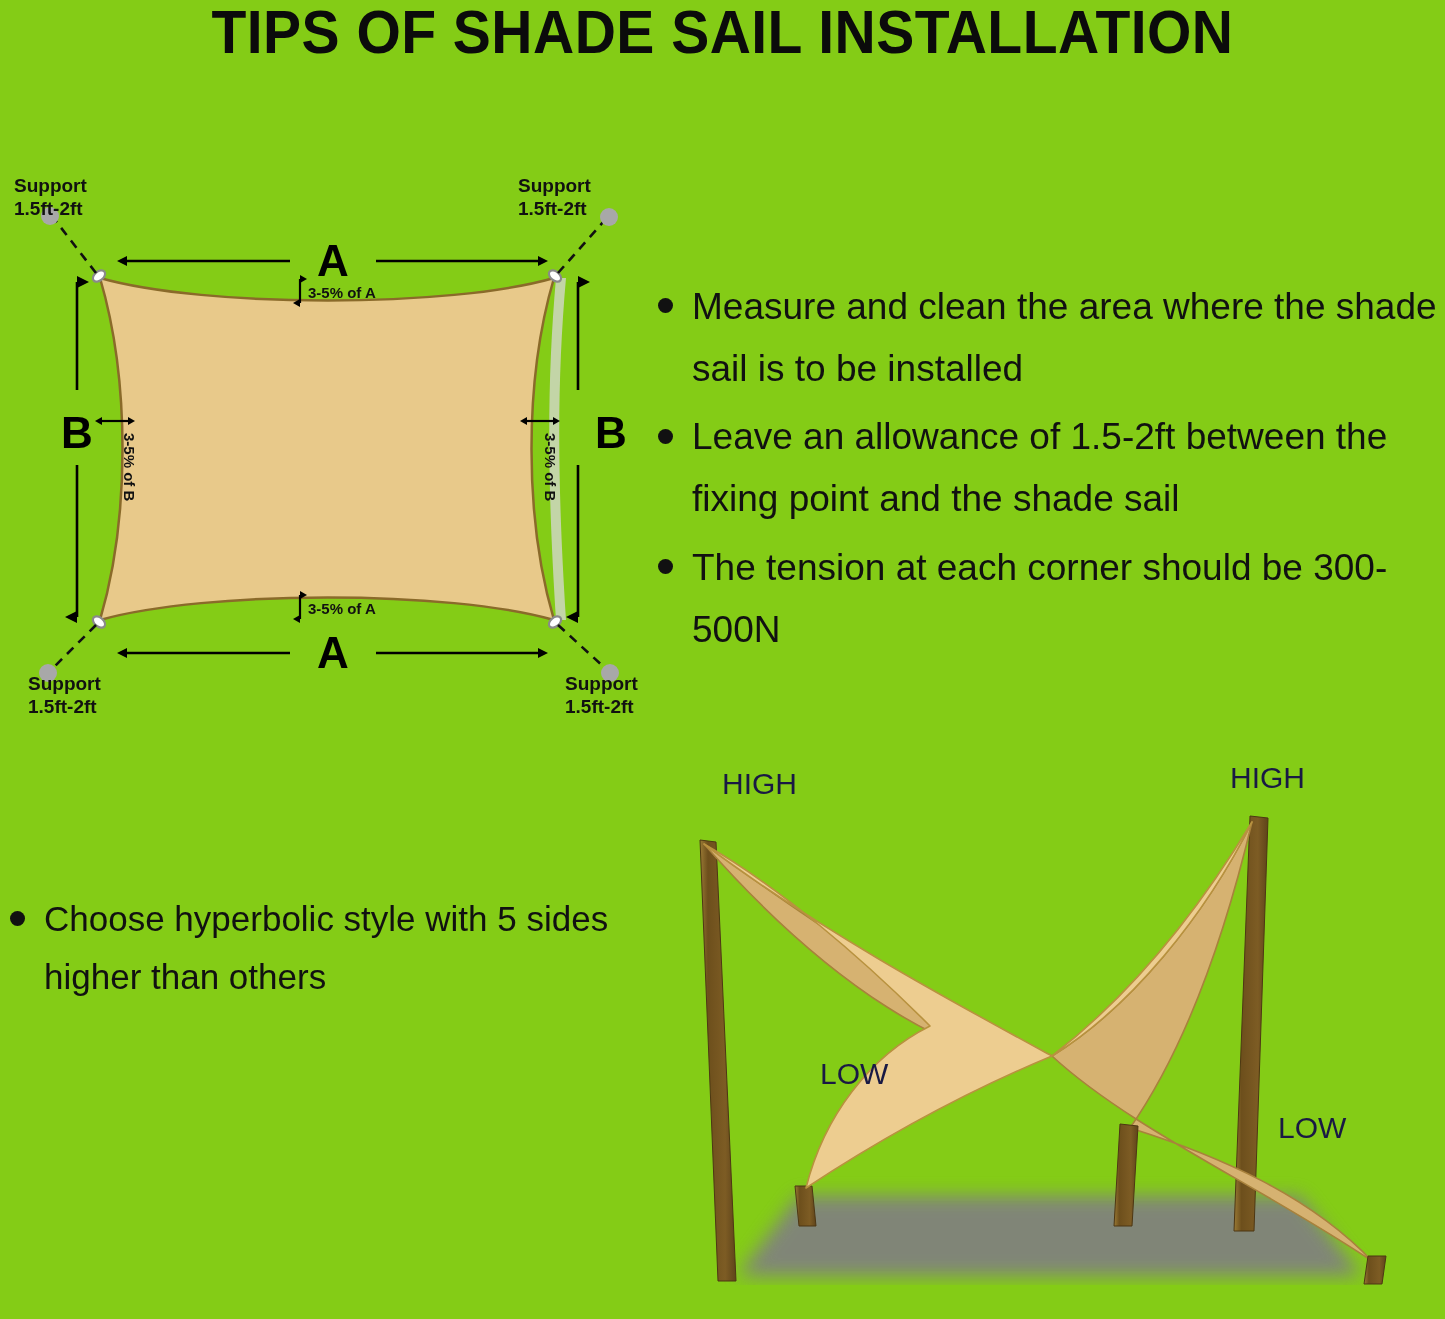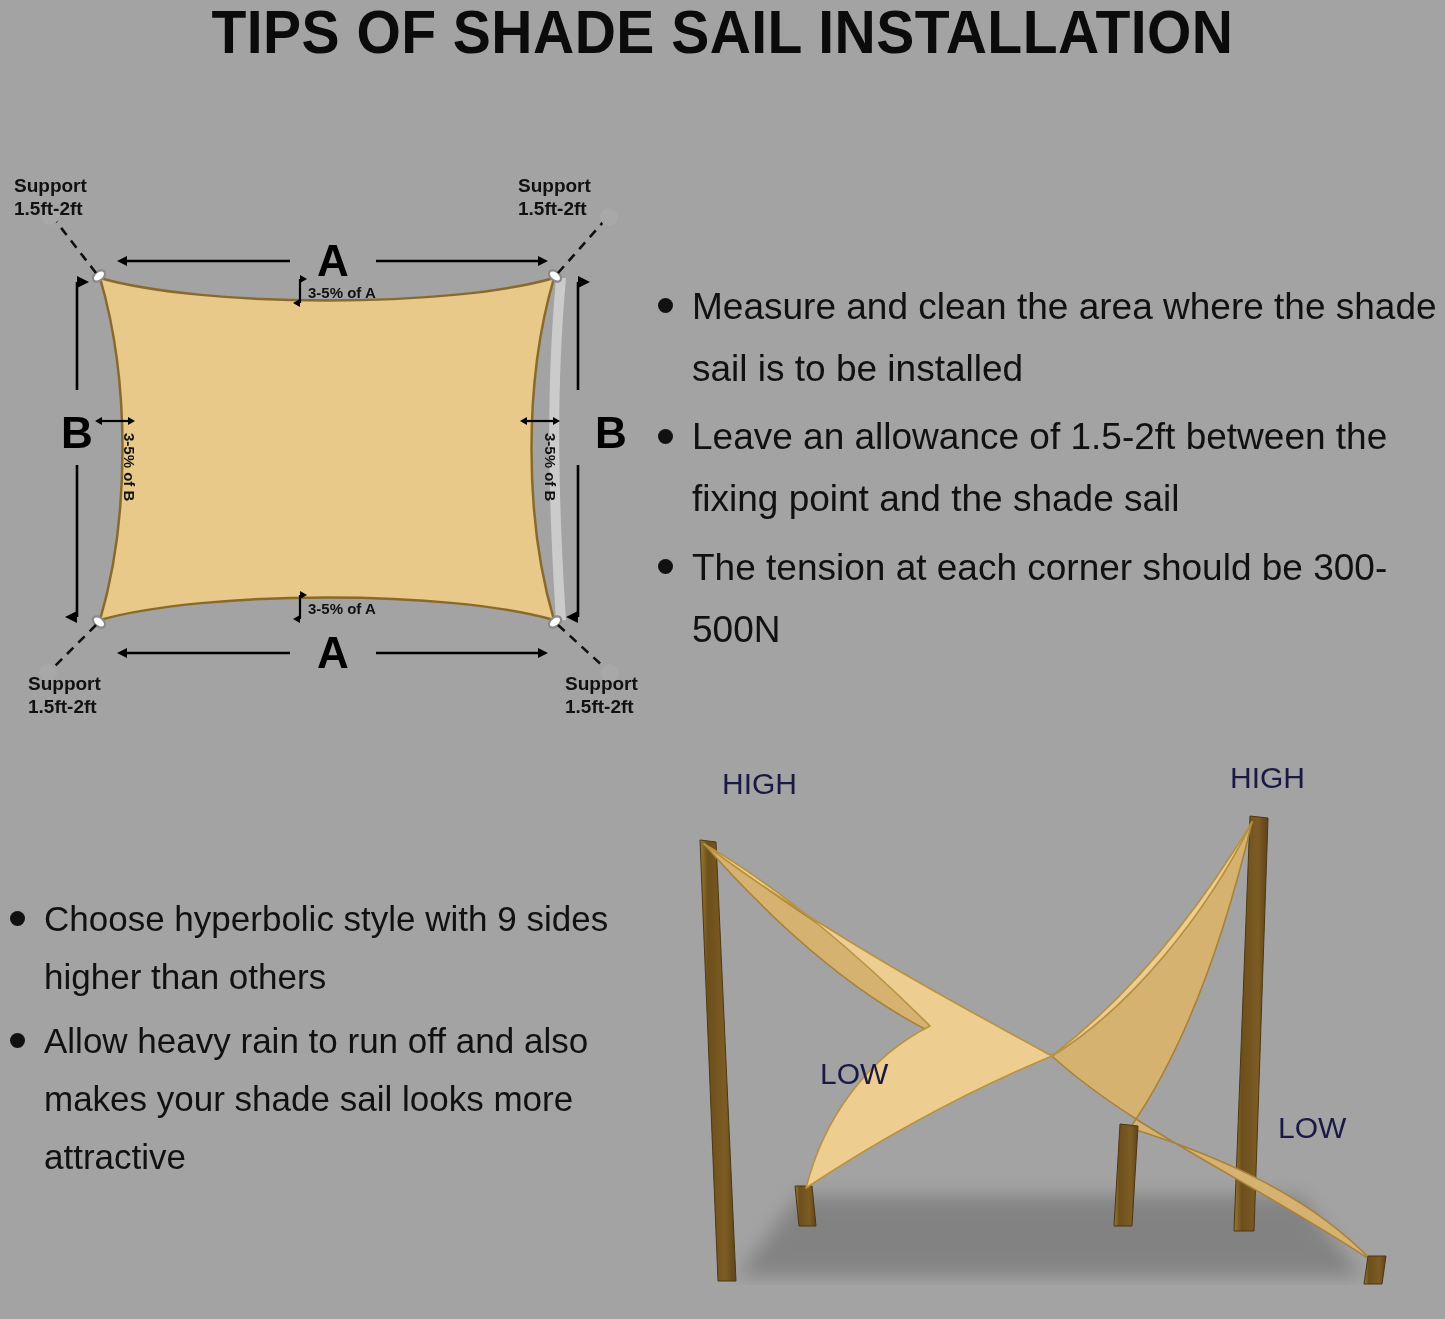--- a/index.html
+++ b/index.html
@@ -8,21 +8,21 @@
     background: #ffffff;
   }
   body {
     font-family: "Liberation Sans", sans-serif;
     -webkit-font-smoothing: antialiased;
   }
   #page {
     position: relative;
     width: 1445px;
     height: 1319px;
-    background: #a3a3a3;
+    background: #84cc16;
     overflow: hidden;
   }
 
   
   #title {
     position: absolute;
     left: 0;
     top: -4px;
     width: 1445px;
     text-align: center;
@@ -227,22 +227,21 @@
     </svg>
   </div>
 
   <ul id="bullets-top" class="bullet-list">
     <li class="bullet-item">Measure and clean the area where the shade sail is to be installed</li>
     <li class="bullet-item">Leave an allowance of 1.5-2ft between the fixing point and the shade sail</li>
     <li class="bullet-item">The tension at each corner should be 300-500N</li>
   </ul>
 
   <ul id="bullets-bottom" class="bullet-list">
-    <li class="bullet-item">Choose hyperbolic style with 9 sides higher than others</li>
-    <li class="bullet-item">Allow heavy rain to run off and also makes your shade sail looks more attractive</li>
+    <li class="bullet-item">Choose hyperbolic style with 5 sides higher than others</li>
   </ul>
 
   <div id="diagram-bottom">
     <svg width="785" height="529" viewBox="0 0 785 529" xmlns="http://www.w3.org/2000/svg">
       <defs>
         <linearGradient id="postGrad" x1="0" y1="0" x2="1" y2="0">
           <stop offset="0%" stop-color="#9a7a35"></stop>
           <stop offset="22%" stop-color="#6d4f1c"></stop>
           <stop offset="70%" stop-color="#7d5c24"></stop>
           <stop offset="100%" stop-color="#5f441a"></stop>

